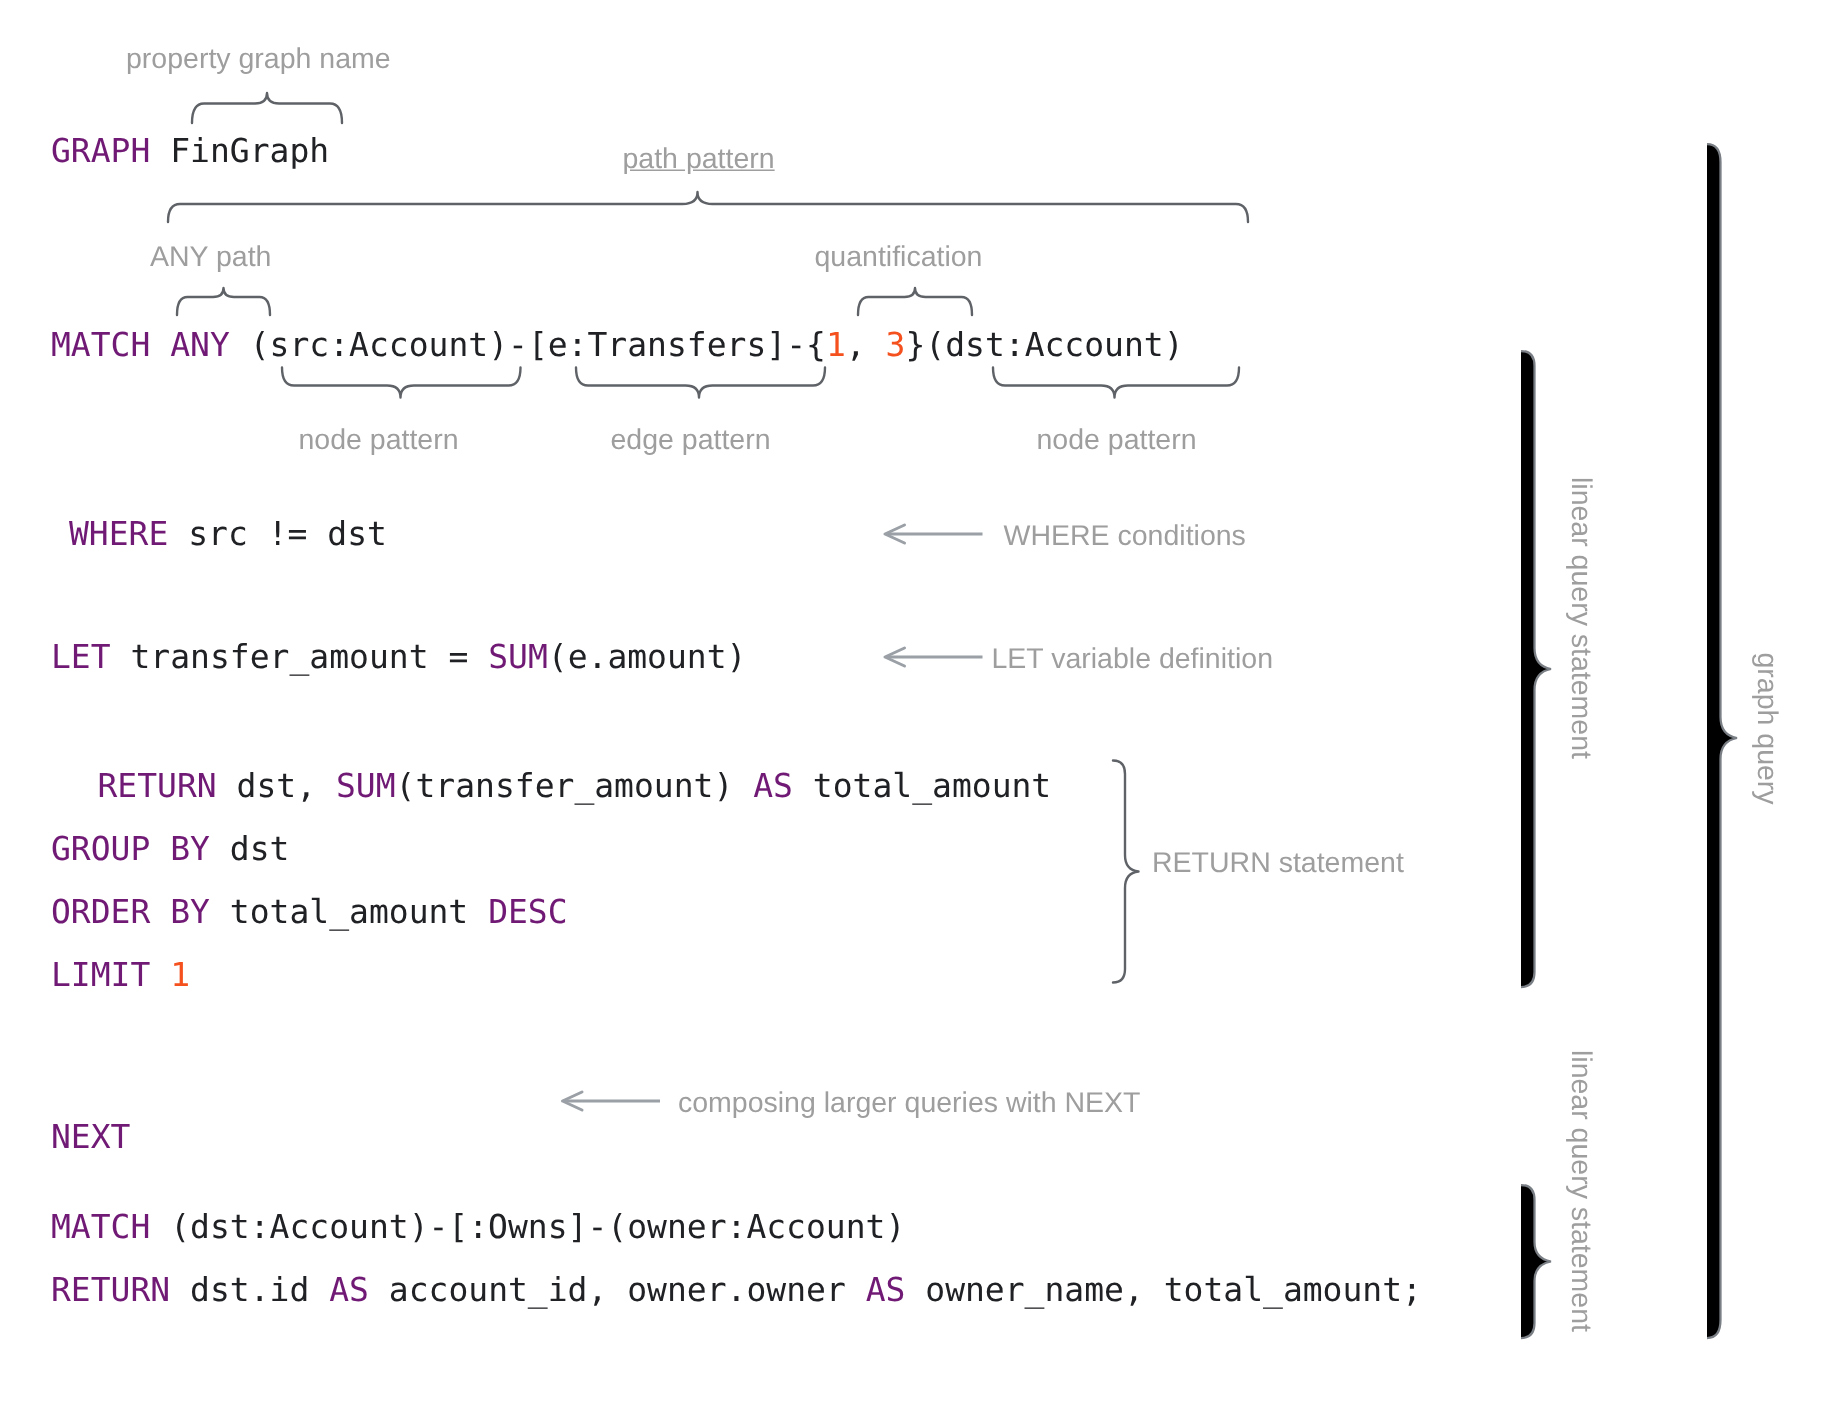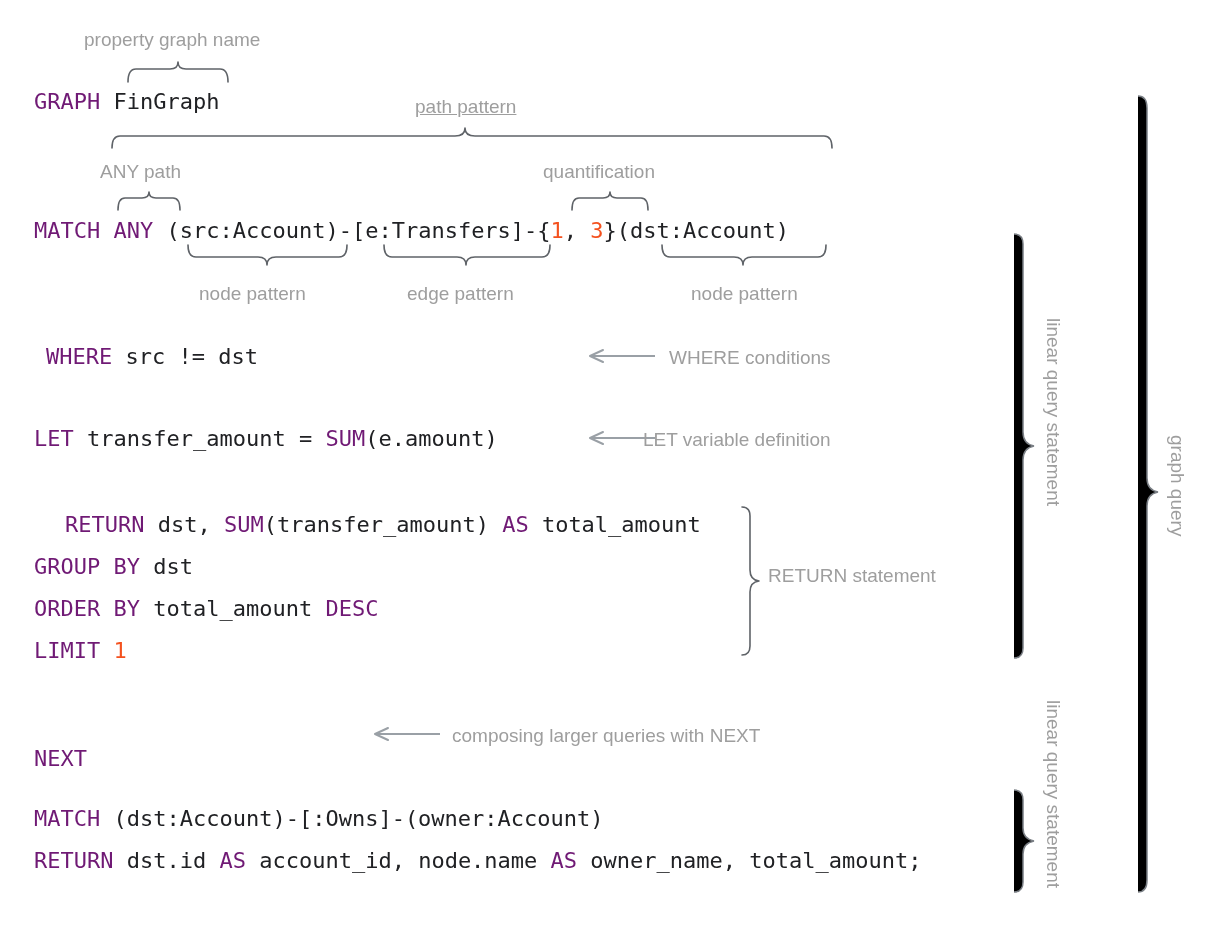--- a/index.html
+++ b/index.html
@@ -130,21 +130,21 @@
   <div class="lbl" style="left:669px; top:348px;">WHERE conditions</div>
 
   <div class="code" style="left:34px; top:428px;"><span class="kw">LET</span><span> </span><span>transfer_amount</span><span> </span><span>=</span><span> </span><span class="kw">SUM</span><span>(e.amount)</span></div>
 
   <div class="arrow" style="left:587px; top:430px; width:70px; height:16px;">
     <svg width="70" height="16" viewBox="0 0 70 16">
       <path class="apath" d="M68 8 L4 8"></path>
       <path class="ahead" d="M16 2 L3 8 L16 14"></path>
     </svg>
   </div>
-  <div class="lbl" style="left:643px; top:430px;">LET variable definition</div>
+  <div class="lbl" style="left:661px; top:430px;">LET variable definition</div>
 
   <div class="code" style="left:34px; top:514px;margin-left:31px;"><span class="kw">RETURN</span><span> </span><span>dst, </span><span class="kw">SUM</span><span>(transfer_amount) </span><span class="kw">AS</span><span> total_amount</span></div>
 
   <div class="code" style="left:34px; top:556px;"><span class="kw">GROUP BY</span><span> </span><span>dst</span></div>
 
   <div class="code" style="left:34px; top:598px;"><span class="kw">ORDER BY</span><span> </span><span>total_amount</span><span> </span><span class="kw">DESC</span></div>
 
   <div class="code" style="left:34px; top:640px;"><span class="kw">LIMIT</span><span> </span><span class="num">1</span></div>
 
   <div class="brace" style="left:738px; top:505px; width:24px; height:152px;">
@@ -159,21 +159,21 @@
   <div class="arrow" style="left:372px; top:726px; width:70px; height:16px;">
     <svg width="70" height="16" viewBox="0 0 70 16">
       <path class="apath" d="M68 8 L4 8"></path>
       <path class="ahead" d="M16 2 L3 8 L16 14"></path>
     </svg>
   </div>
   <div class="lbl" style="left:452px; top:726px;">composing larger queries with NEXT</div>
 
   <div class="code" style="left:34px; top:808px;"><span class="kw">MATCH</span><span> </span><span>(dst:Account)-[:Owns]-(owner:Account)</span></div>
 
-  <div class="code" style="left:34px; top:850px;"><span class="kw">RETURN</span><span> </span><span>dst.id </span><span class="kw">AS</span><span> account_id, node.name </span><span class="kw">AS</span><span> owner_name, total_amount;</span></div>
+  <div class="code" style="left:34px; top:850px;"><span class="kw">RETURN</span><span> </span><span>dst.id </span><span class="kw">AS</span><span> account_id, owner.owner </span><span class="kw">AS</span><span> owner_name, total_amount;</span></div>
 
   <div class="brace" style="left:1010px; top:232px; width:28px; height:428px;">
     <svg width="28" height="428" viewBox="0 0 28 428">
       <path class="bpath-light" d="M4 2 Q13 2 13 12 L13 200 Q13 212 24 214 Q13 216 13 228 L13 416 Q13 426 4 426"></path>
     </svg>
   </div>
   <div class="vlbl" style="left:1064px; top:318px;">linear query statement</div>
 
   <div class="brace" style="left:1010px; top:788px; width:28px; height:106px;">
     <svg width="28" height="106" viewBox="0 0 28 106">

